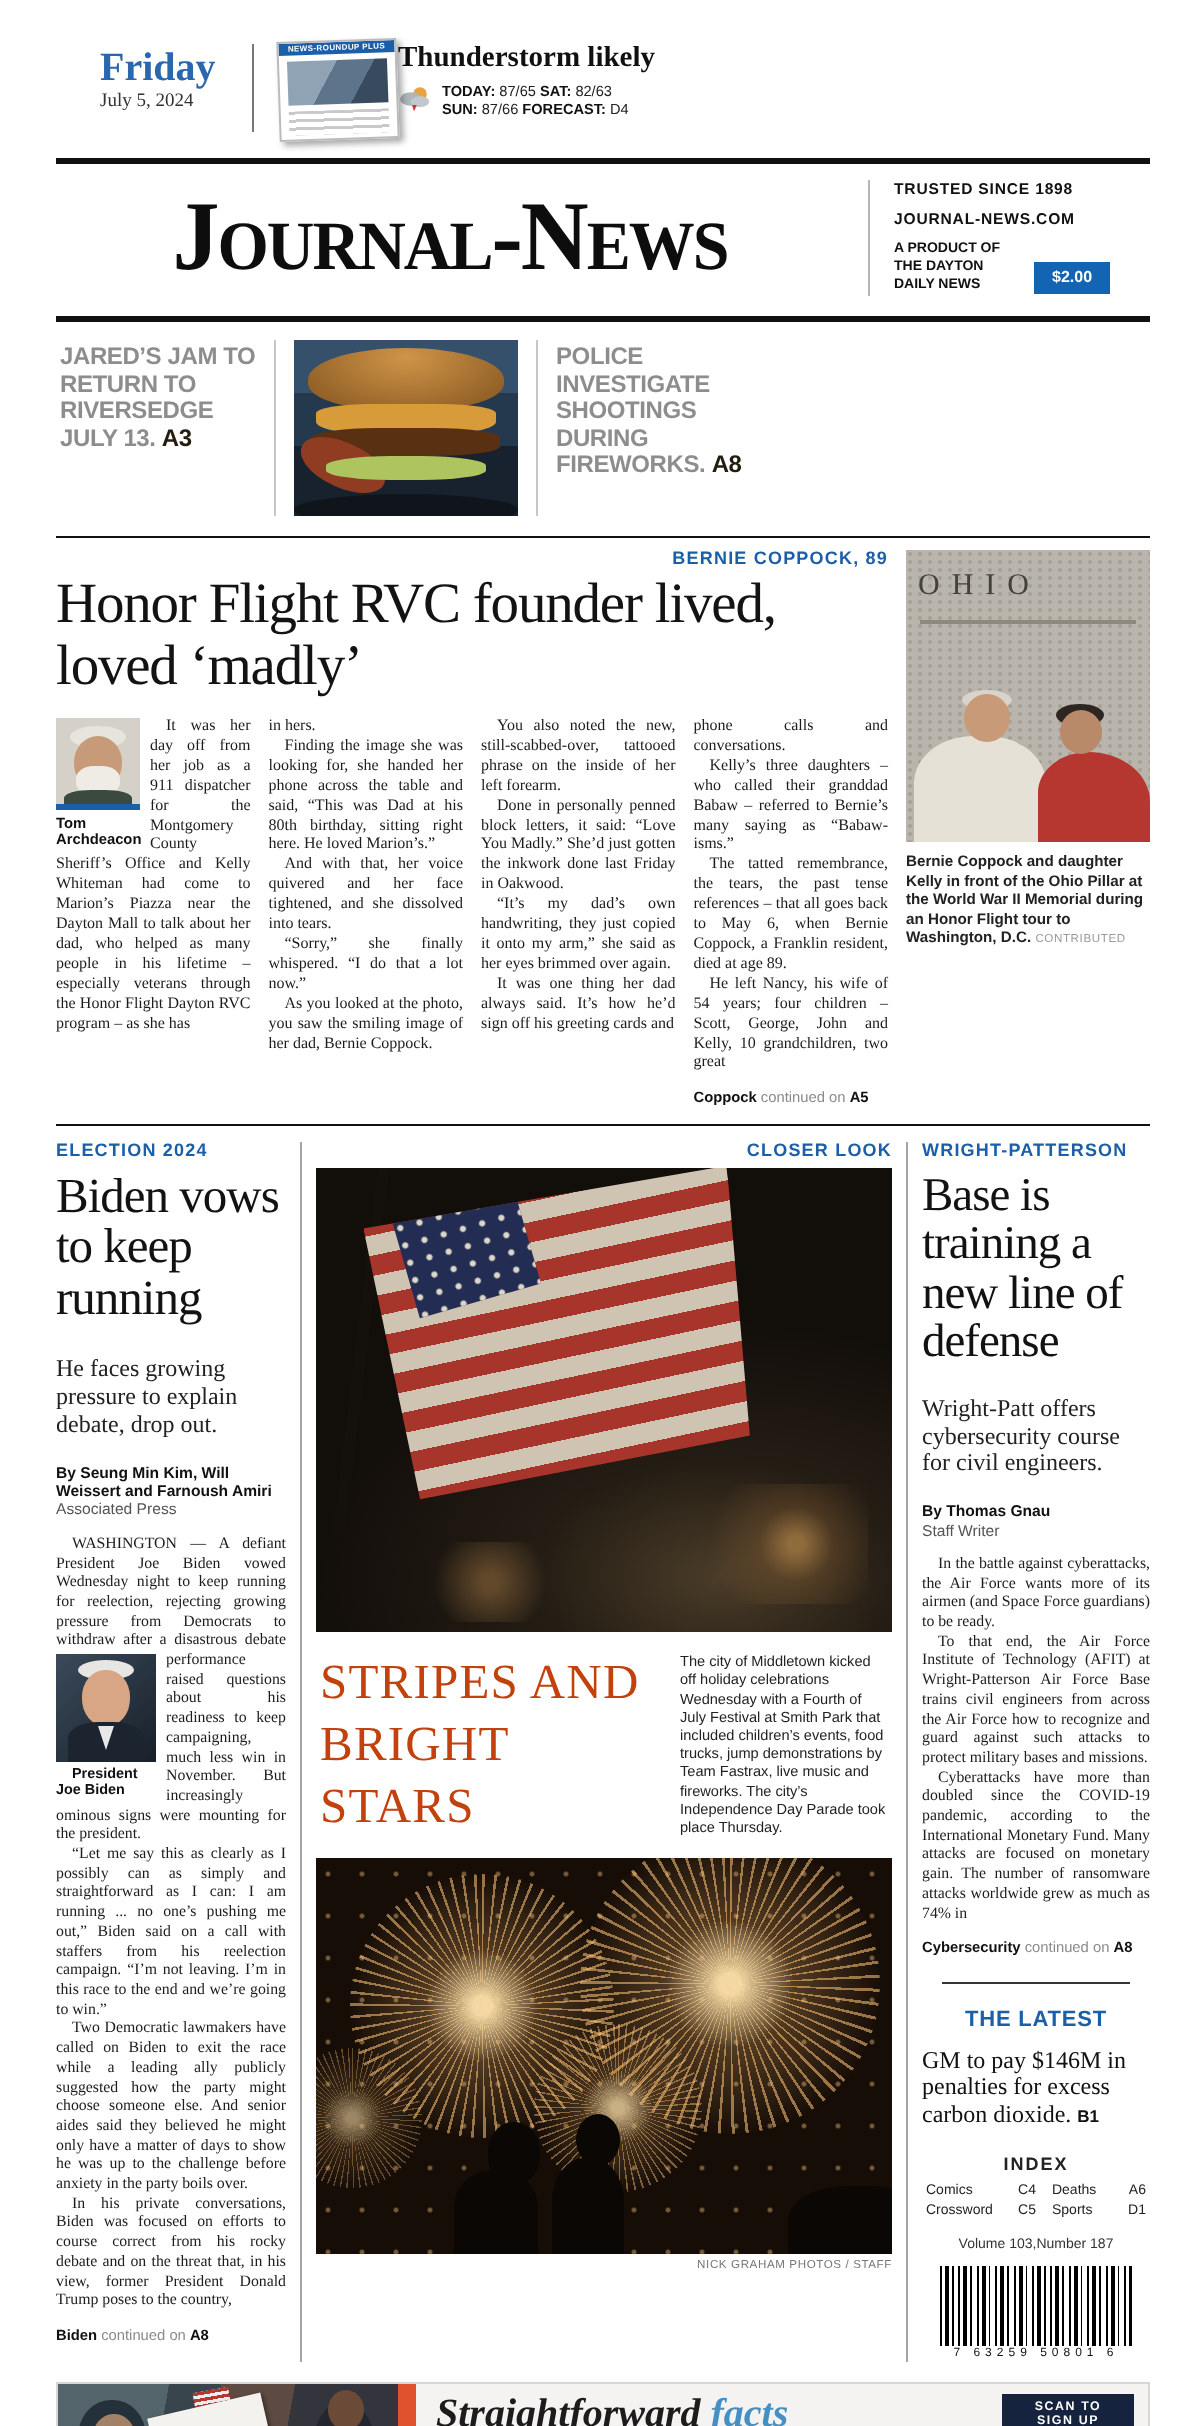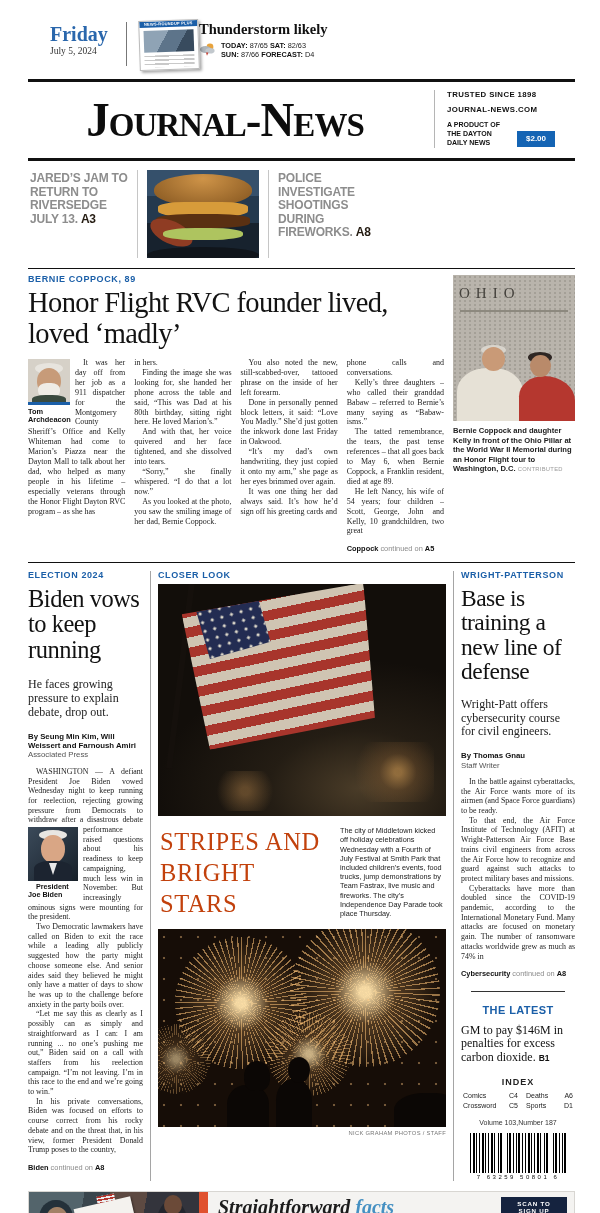--- a/index.html
+++ b/index.html
@@ -56,21 +56,21 @@
   .cheese{position:absolute;left:10%;top:36%;width:80%;height:18%;background:#d79b3a;border-radius:30% 30% 45% 45%}
   .patty{position:absolute;left:8%;top:50%;width:84%;height:16%;background:#5a3012;border-radius:35%}
   .bacon{position:absolute;left:2%;top:58%;width:40%;height:26%;background:#8f3c23;border-radius:40% 60% 40% 60%;transform:rotate(18deg)}
   .lettuce{position:absolute;left:14%;top:66%;width:72%;height:14%;background:#aec45f;border-radius:40%}
   .plate{position:absolute;left:0;bottom:-6%;width:100%;height:18%;background:#10151b;border-radius:50%}
 
   
   .coppock{display:flex;gap:9px;padding:6px 0 9px;border-bottom:1px solid #111}
   .cop-left{flex:1}
   .kicker{font:700 9px/1 var(--sans);letter-spacing:.6px;color:var(--accent)}
-  .center{text-align:left}
+  .center{text-align:right}
   .cop-headline{font:400 28.5px/31px var(--serif);letter-spacing:-.6px;color:#131313;margin:3px 0 9px;text-align:left}
   .cop-cols{display:flex;gap:9px}
   .cop-cols .col{flex:1;font:8px/9.9px var(--serif);text-align:justify;color:#1c1c1c}
   .cop-cols p{margin:0;text-indent:8px}
   .first-flush p:first-child{text-indent:0}
   .mug-block{float:left;width:42px;margin:1px 5px 2px 0}
   .tom-mug{width:42px;height:46px;position:relative;background:#d6d1c8;border-bottom:3px solid var(--accent);overflow:hidden}
   .tom-face{position:absolute;left:9px;top:9px;width:24px;height:26px;border-radius:50% 50% 46% 46%;background:#c79b79}
   .tom-hair{position:absolute;left:7px;top:4px;width:28px;height:11px;border-radius:50%;background:#e7e4de}
   .tom-beard{position:absolute;left:10px;top:24px;width:22px;height:16px;border-radius:40% 40% 50% 50%;background:#efece6}
@@ -251,21 +251,21 @@
         <div class="col first-flush">
             <p>in hers.</p>
             <p>Finding the image she was looking for, she handed her phone across the table and said, “This was Dad at his 80th birthday, sitting right here. He loved Marion’s.”</p>
             <p>And with that, her voice quivered and her face tightened, and she dissolved into tears.</p>
             <p>“Sorry,” she finally whispered. “I do that a lot now.”</p>
             <p>As you looked at the photo, you saw the smiling image of her dad, Bernie Coppock.</p>
           </div>
         <div class="col">
             <p>You also noted the new, still-scabbed-over, tattooed phrase on the inside of her left forearm.</p>
             <p>Done in personally penned block letters, it said: “Love You Madly.” She’d just gotten the inkwork done last Friday in Oakwood.</p>
-            <p>“It’s my dad’s own handwriting, they just copied it onto my arm,” she page as her eyes brimmed over again.</p>
+            <p>“It’s my dad’s own handwriting, they just copied it onto my arm,” she said as her eyes brimmed over again.</p>
             <p>It was one thing her dad always said. It’s how he’d sign off his greeting cards and</p>
           </div>
         <div class="col first-flush">
           <div class="first-flush">
               <p>phone calls and conversations.</p>
               <p>Kelly’s three daughters – who called their granddad Babaw – referred to Bernie’s many saying as “Babaw-isms.”</p>
               <p>The tatted remembrance, the tears, the past tense references – that all goes back to May 6, when Bernie Coppock, a Franklin resident, died at age 89.</p>
               <p>He left Nancy, his wife of 54 years; four children – Scott, George, John and Kelly, 10 grandchildren, two great</p>
             </div>
           <div class="continued"><b>Coppock</b><span class="mid"> continued on </span><b>A5</b></div>
@@ -299,22 +299,22 @@
         <p><span>WASHINGTON — A defiant President Joe Biden vowed Wednesday night to keep running for reelection, rejecting growing pressure from Democrats to withdraw after a disastrous debate performance </span><span class="biden-float">
               <span class="biden-mug">
                 <span class="b-hair"></span>
                 <span class="b-face"></span>
                 <span class="b-suit"></span>
                 <span class="b-shirt"></span>
               </span>
               <span class="mug-cap"><span>President</span><br><span>Joe Biden</span></span>
             </span><span>raised questions about his readiness to keep campaigning, much less win in November. But increasingly ominous signs were mounting for the president.</span></p>
         <div>
+            <p>“Let me say this as clearly as I possibly can as simply and straightforward as I can: I am running ... no one’s pushing me out,” Biden said on a call with staffers from his reelection campaign. “I’m not leaving. I’m in this race to the end and we’re going to win.”</p>
             <p>Two Democratic lawmakers have called on Biden to exit the race while a leading ally publicly suggested how the party might choose someone else. And senior aides said they believed he might only have a matter of days to show he was up to the challenge before anxiety in the party boils over.</p>
-            <p>“Let me say this as clearly as I possibly can as simply and straightforward as I can: I am running ... no one’s pushing me out,” Biden said on a call with staffers from his reelection campaign. “I’m not leaving. I’m in this race to the end and we’re going to win.”</p>
             <p>In his private conversations, Biden was focused on efforts to course correct from his rocky debate and on the threat that, in his view, former President Donald Trump poses to the country,</p>
           </div>
         <div class="continued"><b>Biden</b><span class="mid"> continued on </span><b>A8</b></div>
       </div>
     </div>
 
     <div class="col-center">
       <div class="kicker center">CLOSER LOOK</div>
       <div class="flag-photo">
         <div class="pole"></div>

